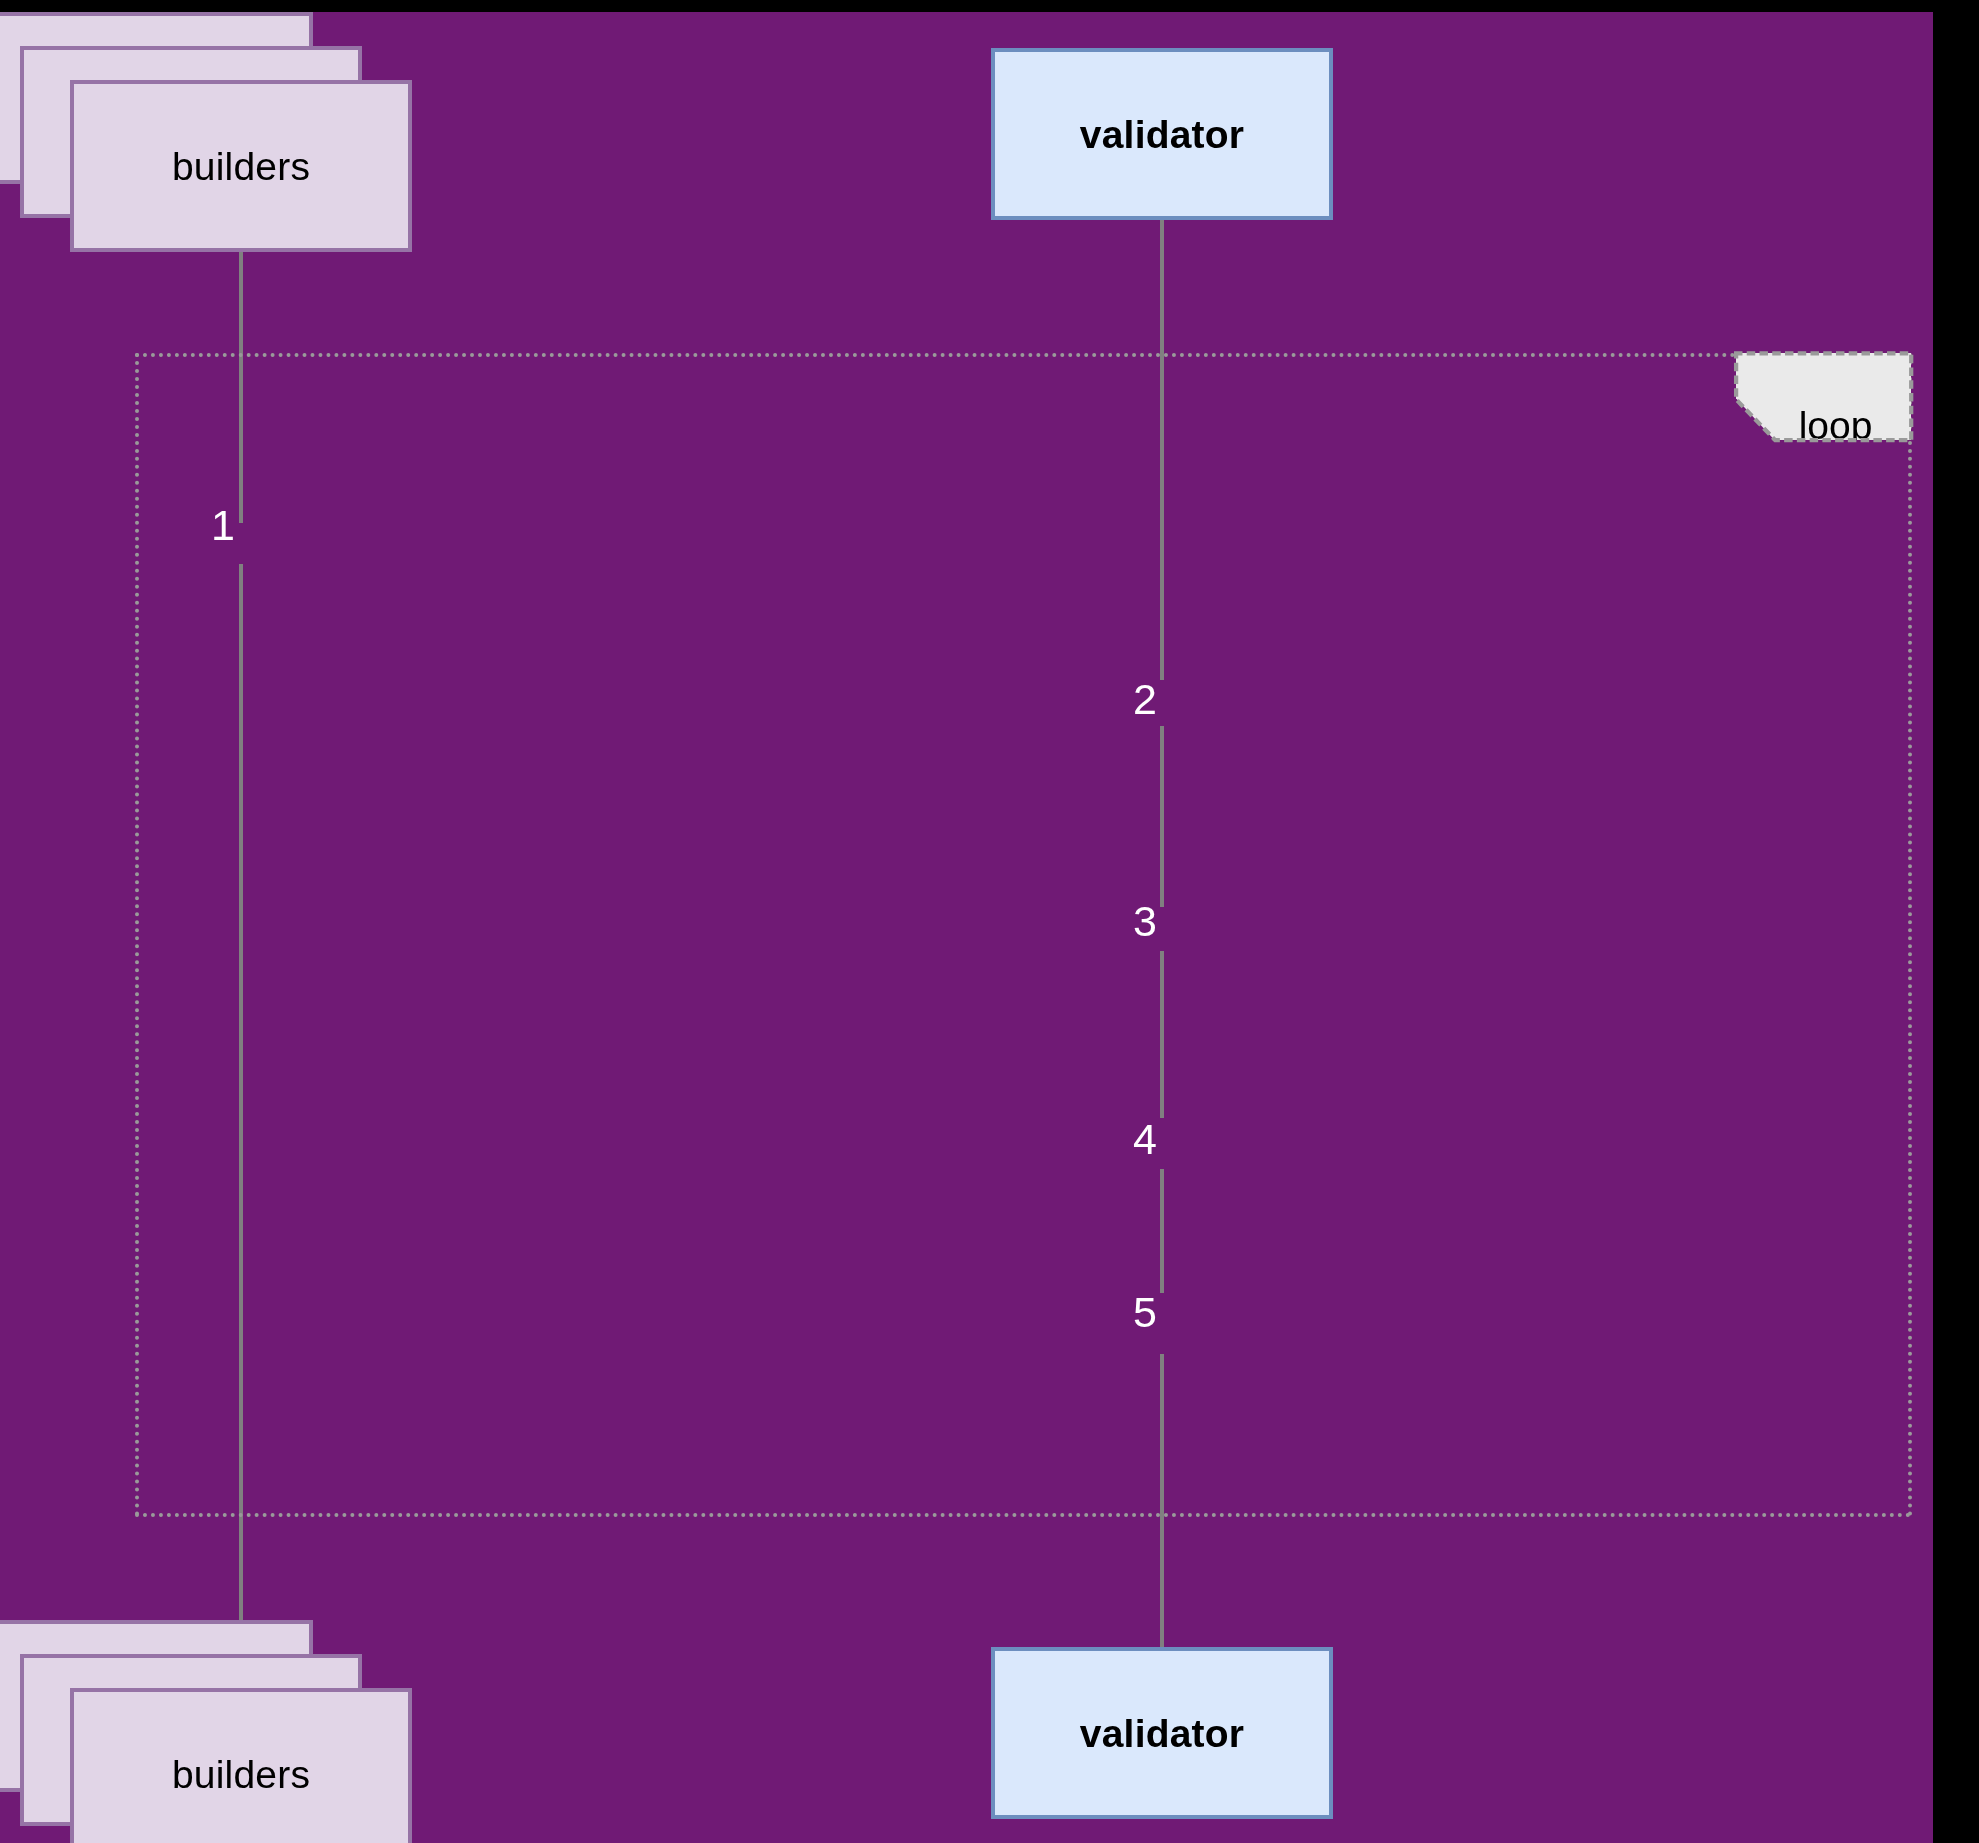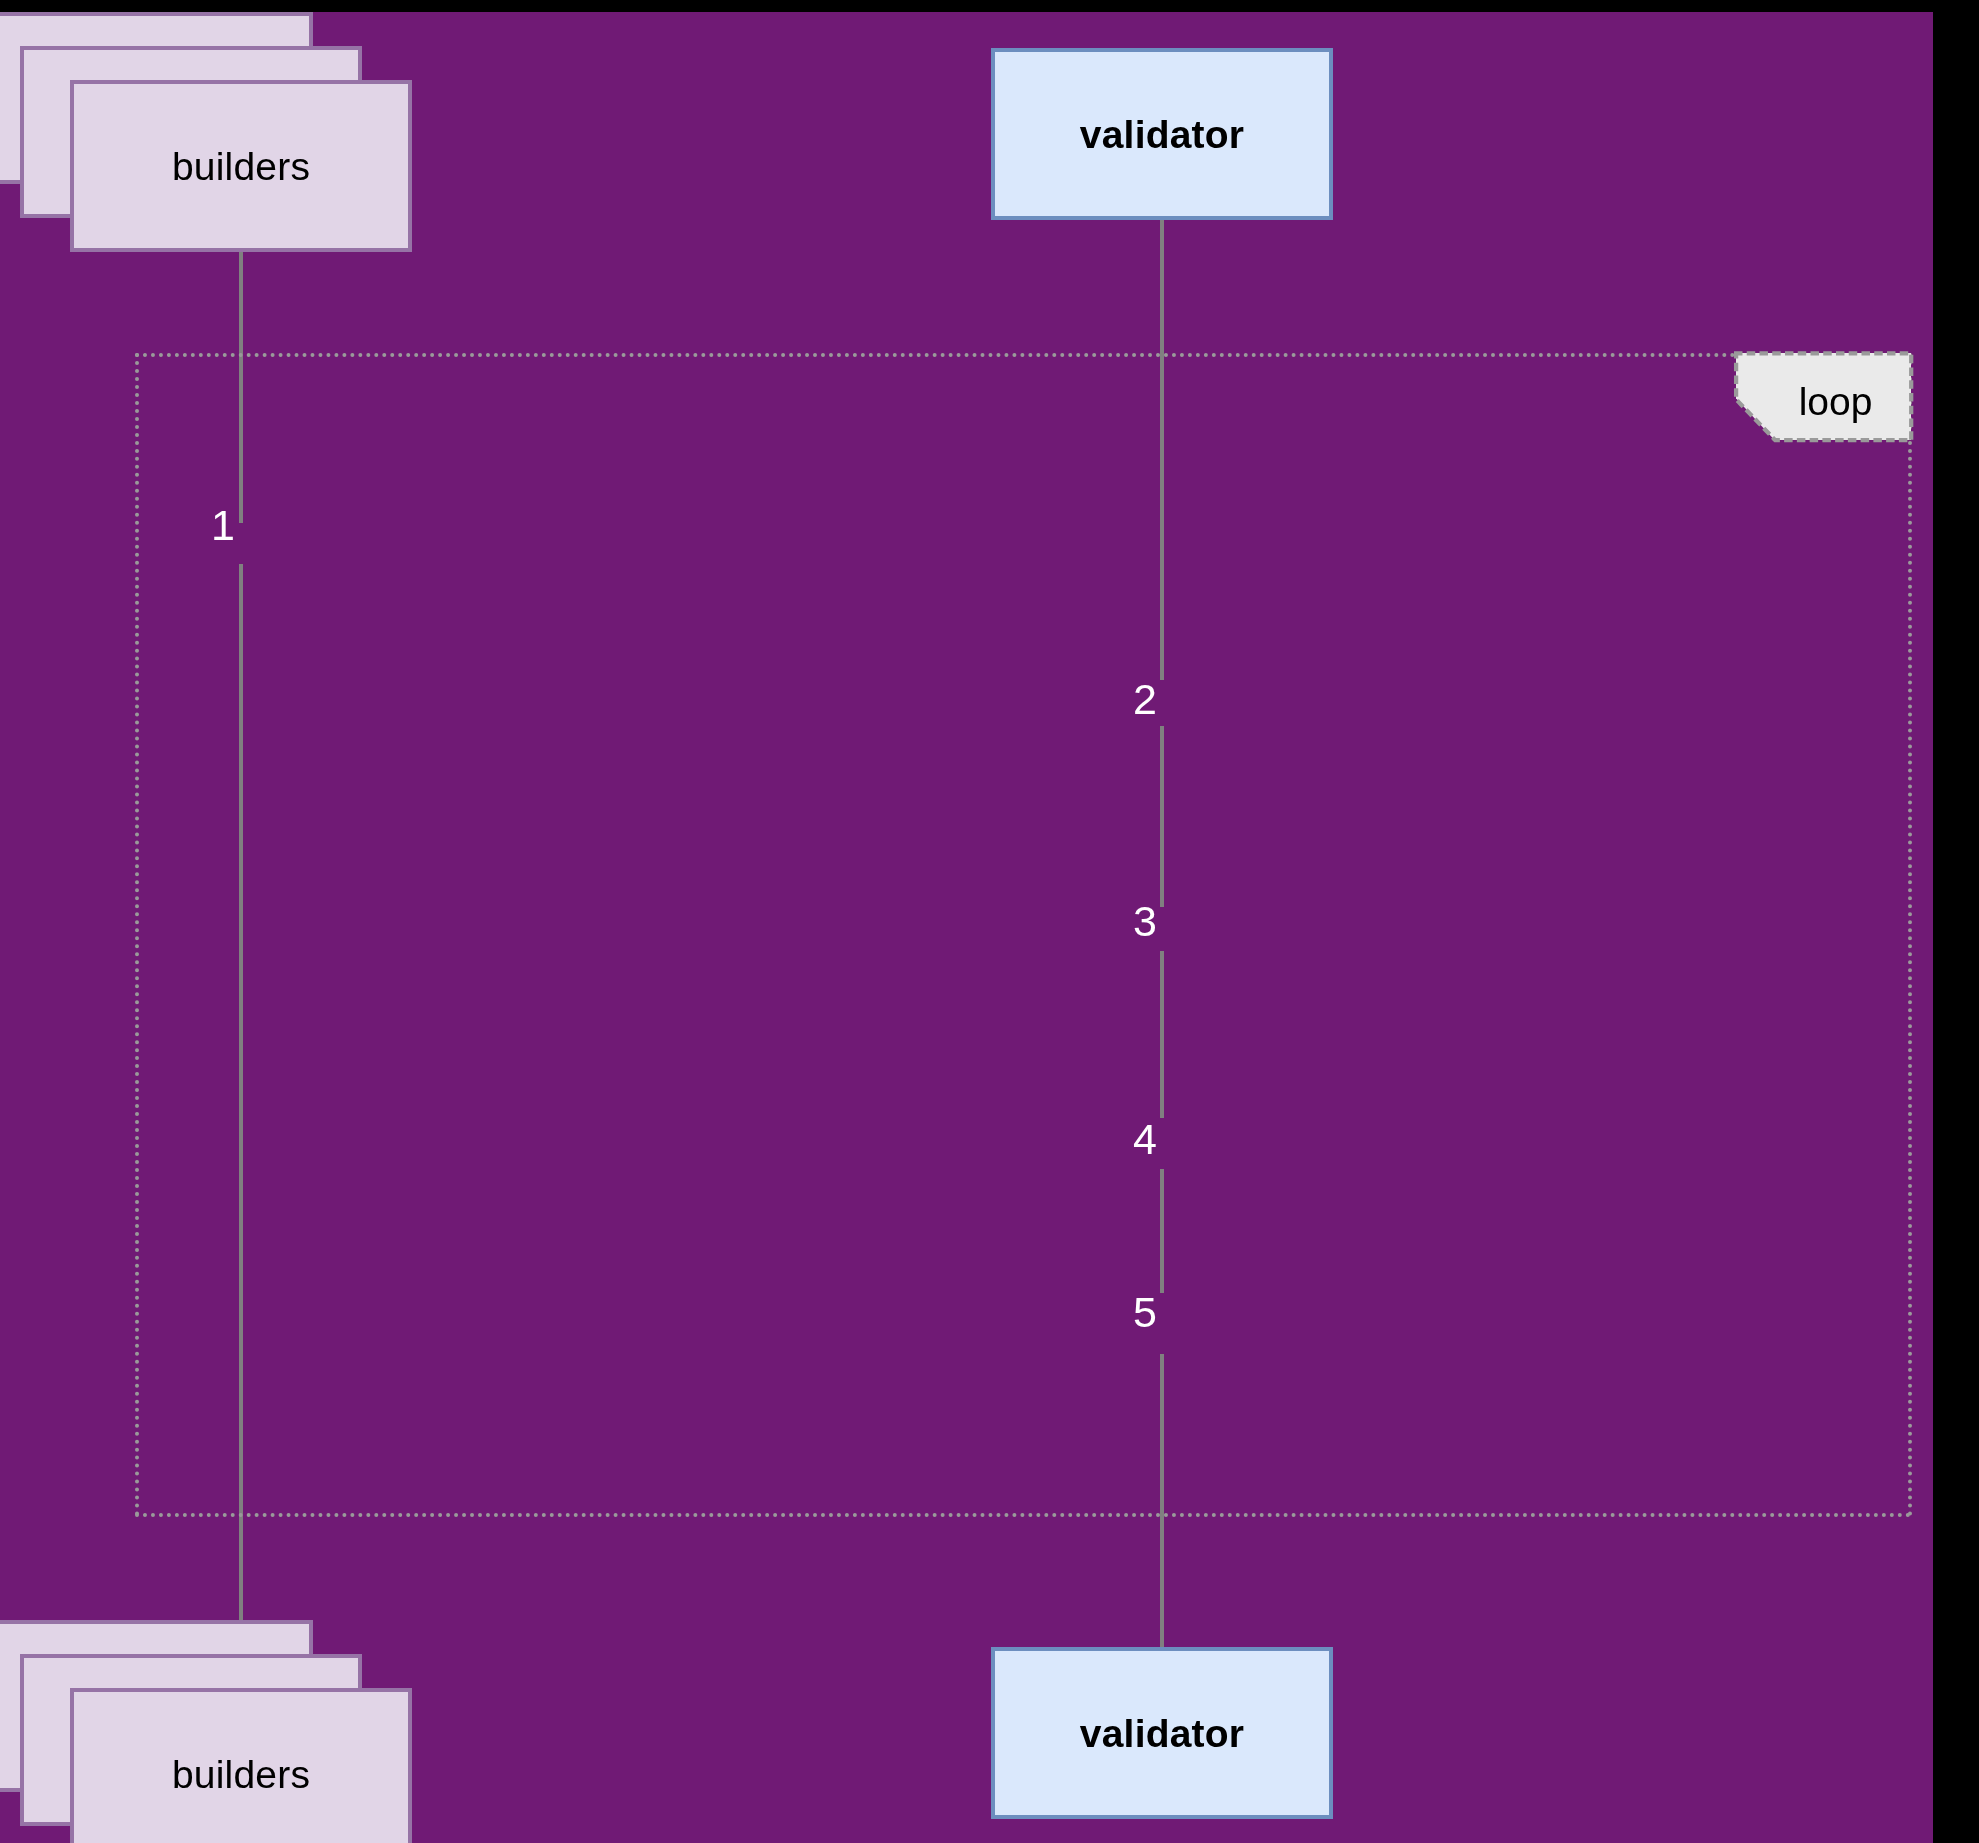--- a/index.html
+++ b/index.html
@@ -62,21 +62,21 @@
     position: absolute;
     box-sizing: border-box;
     border: 4.3px dotted #9a9a9a;
     background: transparent;
   }
   .loop-tab {
     position: absolute;
     box-sizing: border-box;
     background: #eaeaea;
     display: flex;
-    align-items: center;
+    align-items: flex-end;
     justify-content: center;
     color: #000000;
     font-size: 39px;
     line-height: 1;
     white-space: nowrap;
     
     clip-path: polygon(0% 0%, 100% 0%, 100% 100%, 22% 100%, 0% 52%);
   }
   .loop-tab-diag {
     position: absolute;

